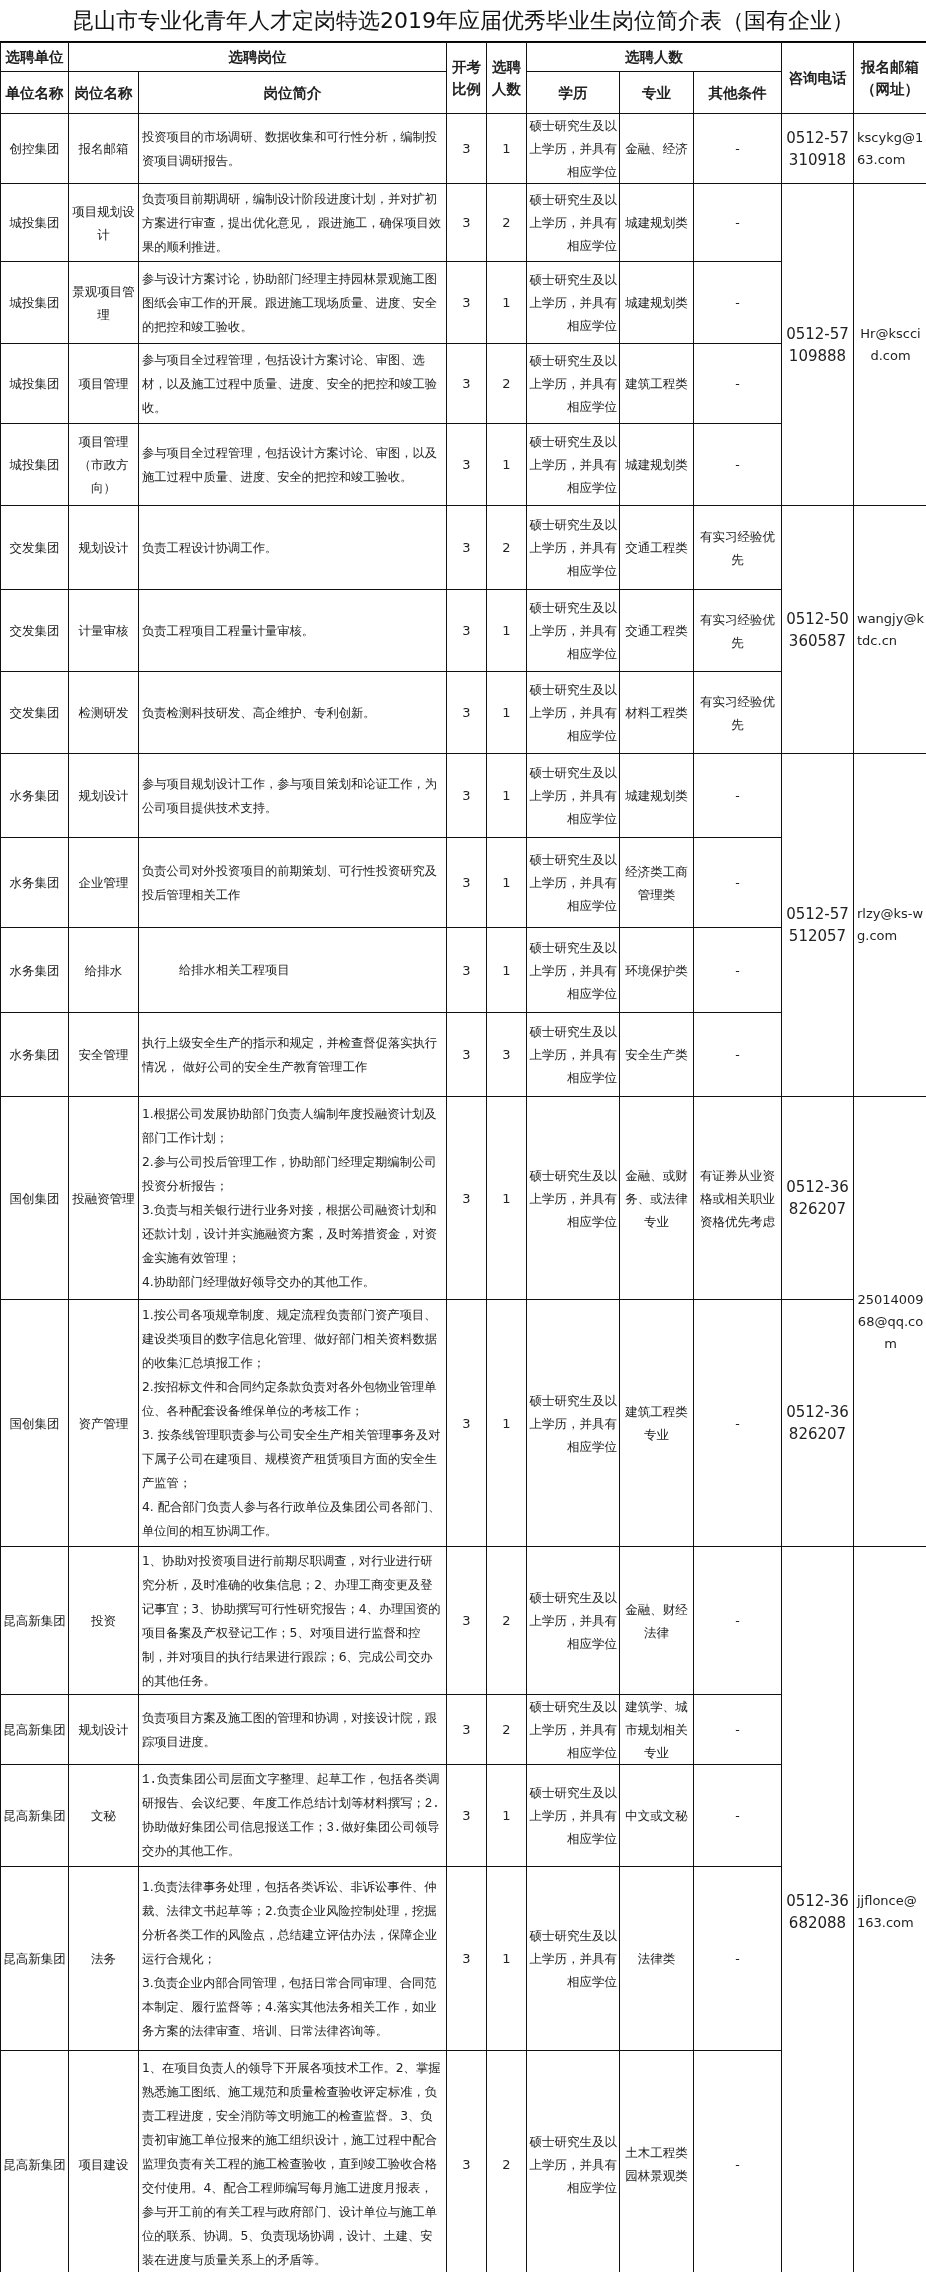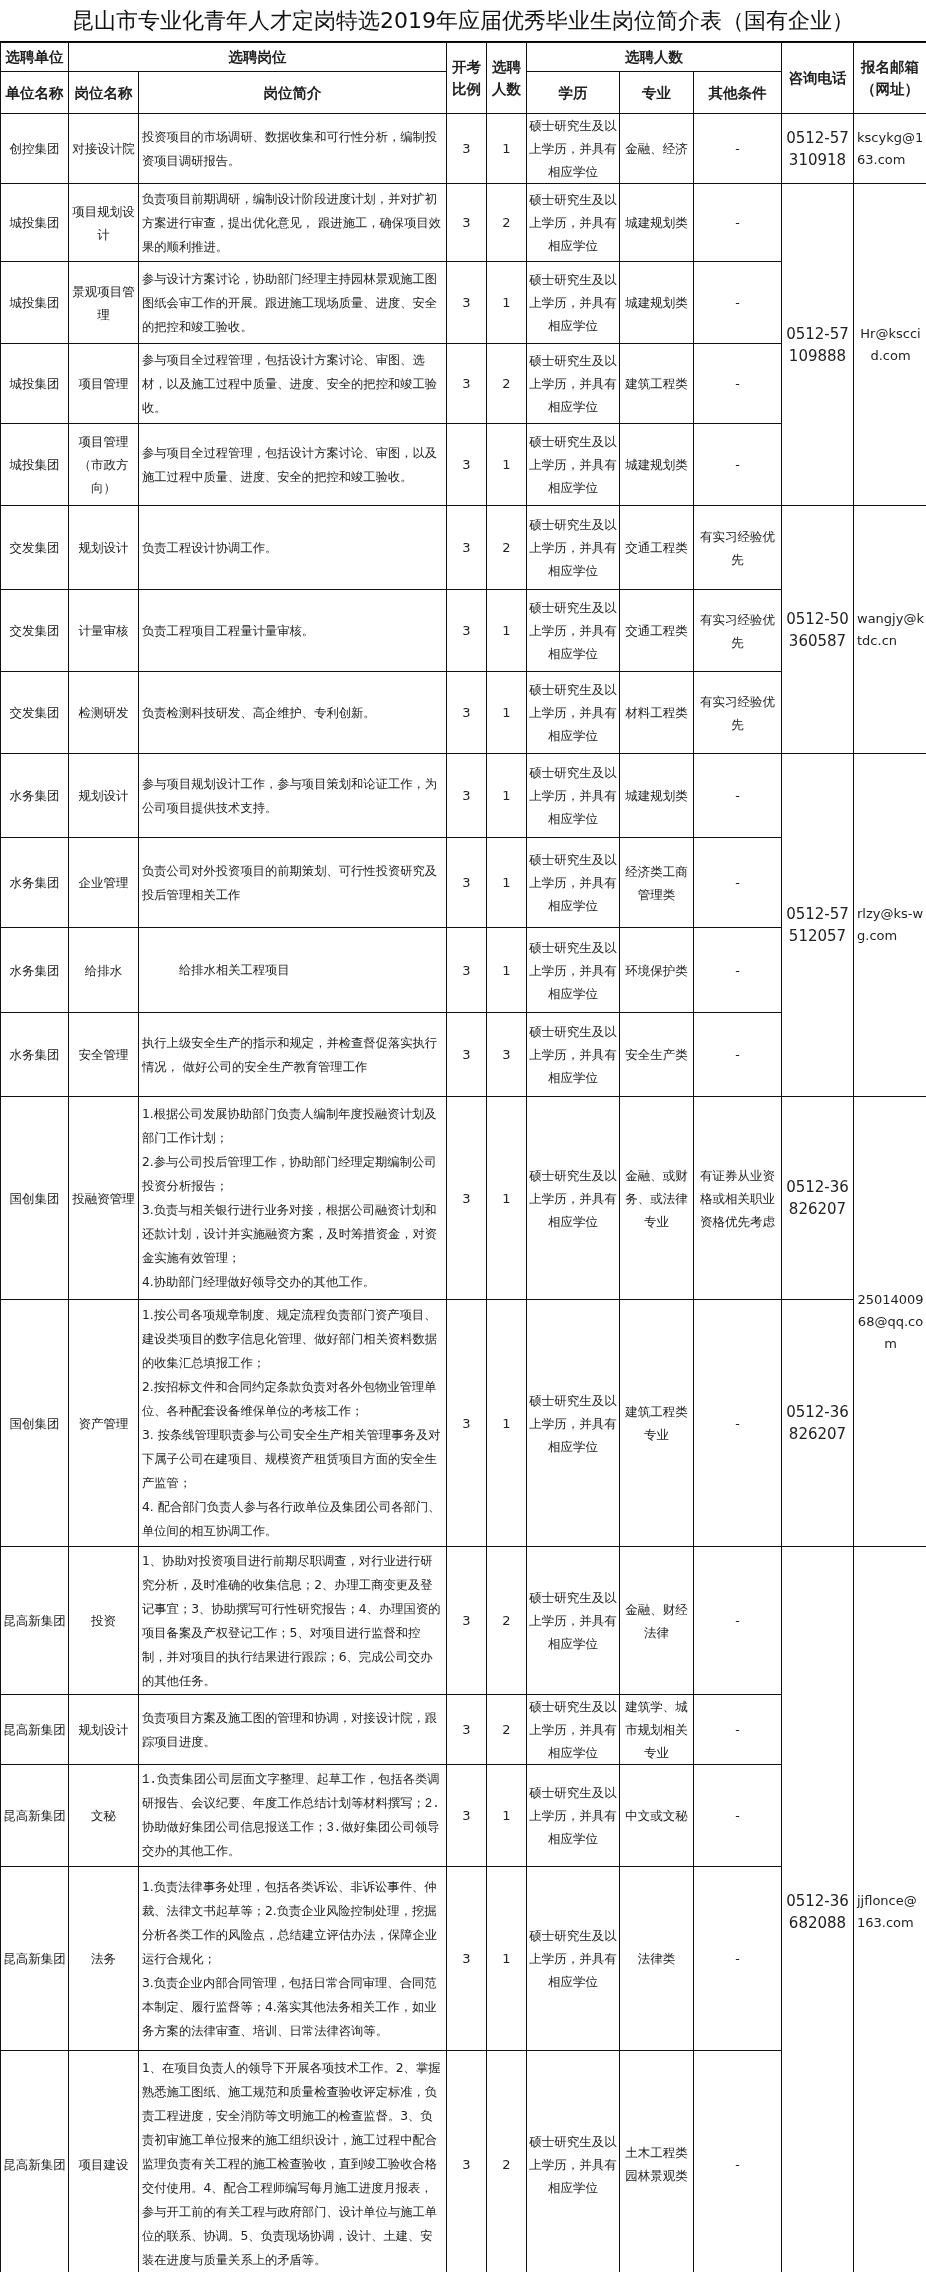--- a/index.html
+++ b/index.html
@@ -6,21 +6,21 @@
   body { width:926px; height:2272px; overflow:hidden; font-family:"DejaVu Sans", sans-serif; color:#222; }
   .title {
     height:42px; line-height:42px; text-align:center;
     font-size:22px; font-weight:normal; color:#111; letter-spacing:0;
     border-bottom:1.5px solid #000; box-sizing:border-box; white-space:nowrap;
   }
   table { border-collapse:collapse; table-layout:fixed; width:926px; }
   td, th { border:1.5px solid #111; padding:0 2px; font-size:12.5px; line-height:23px; vertical-align:middle; word-break:break-all; }
   th { font-weight:bold; font-size:14.5px; text-align:center; line-height:22px; }
   td.c { text-align:center; }
-  td.l { text-align:center; }
+  td.l { text-align:right; }
   td.desc { text-align:left; font-size:12.3px; line-height:24px; padding-left:3px; padding-right:3px; }
   td.num { text-align:center; font-size:13px; }
   td.contact { text-align:center; font-size:15px; line-height:22px; font-family:"DejaVu Sans", sans-serif; }
   td.mail { text-align:left; font-size:13px; line-height:22px; padding-left:3px; }
   td.mail.center { text-align:center; }
 </style>
 </head>
 <body>
 
 <div class="title">昆山市专业化青年人才定岗特选2019年应届优秀毕业生岗位简介表（国有企业）</div>
@@ -53,21 +53,21 @@
       <th>岗位名称</th>
       <th>岗位简介</th>
       <th>学历</th>
       <th>专业</th>
       <th>其他条件</th>
     </tr>
   </thead>
   <tbody id="tbody">
       <tr style="height: 67px;">
         <td class="c">创控集团</td>
-        <td class="c">对接设计院</td>
+        <td class="c">报名邮箱</td>
         <td class="desc" style="white-space: pre-line;">投资项目的市场调研、数据收集和可行性分析，编制投资项目调研报告。</td>
         <td class="num">3</td>
         <td class="num">1</td>
         <td class="l">硕士研究生及以上学历，并具有相应学位</td>
         <td class="c">金融、经济</td>
         <td class="c">-</td>
         <td class="contact" rowspan="1">0512-57310918</td>
         <td class="mail" rowspan="1">kscykg@163.com</td>
       </tr>
       <tr style="height: 78px;">

